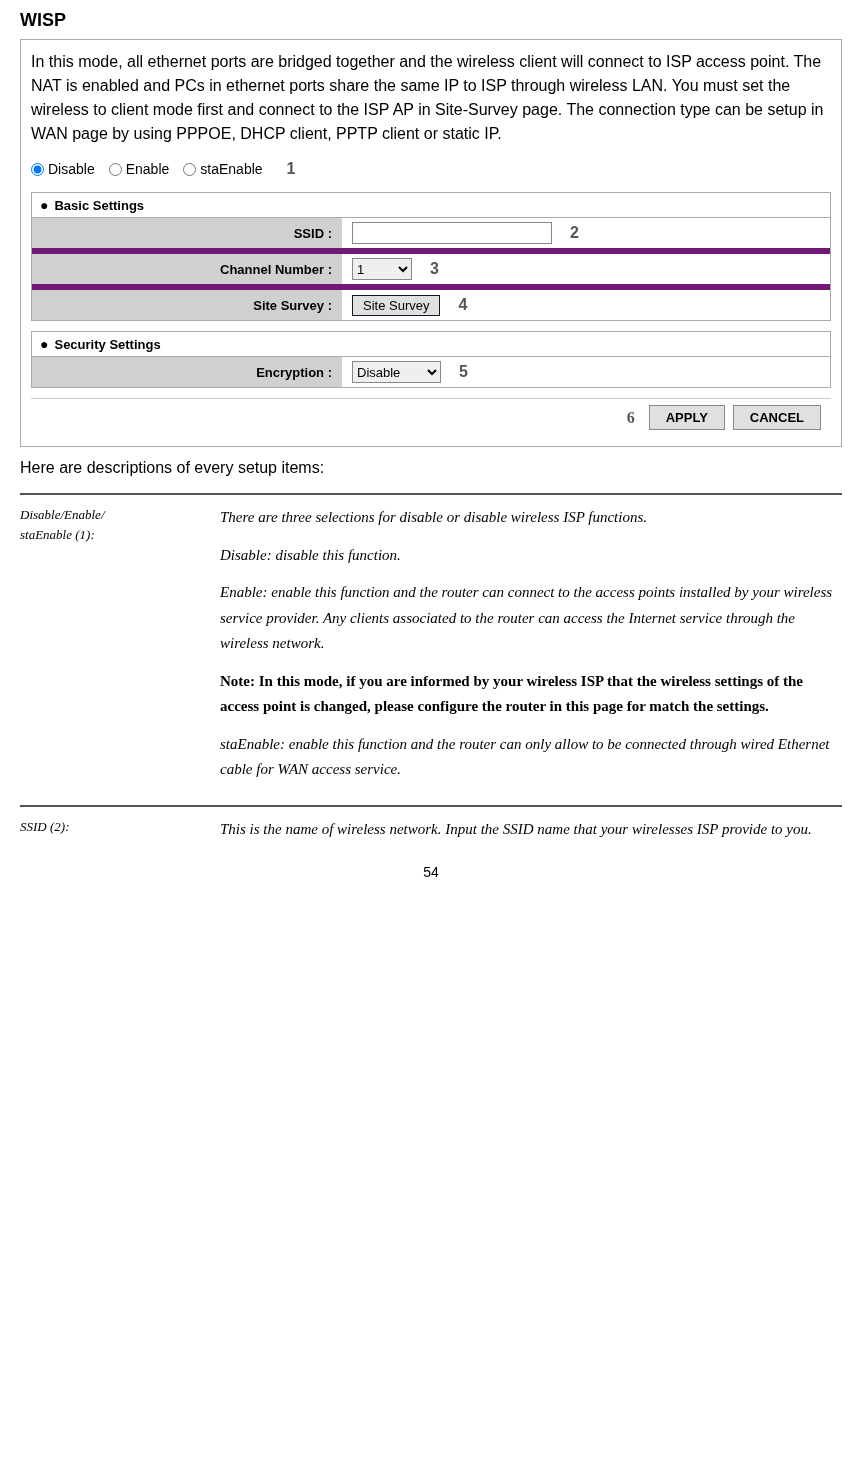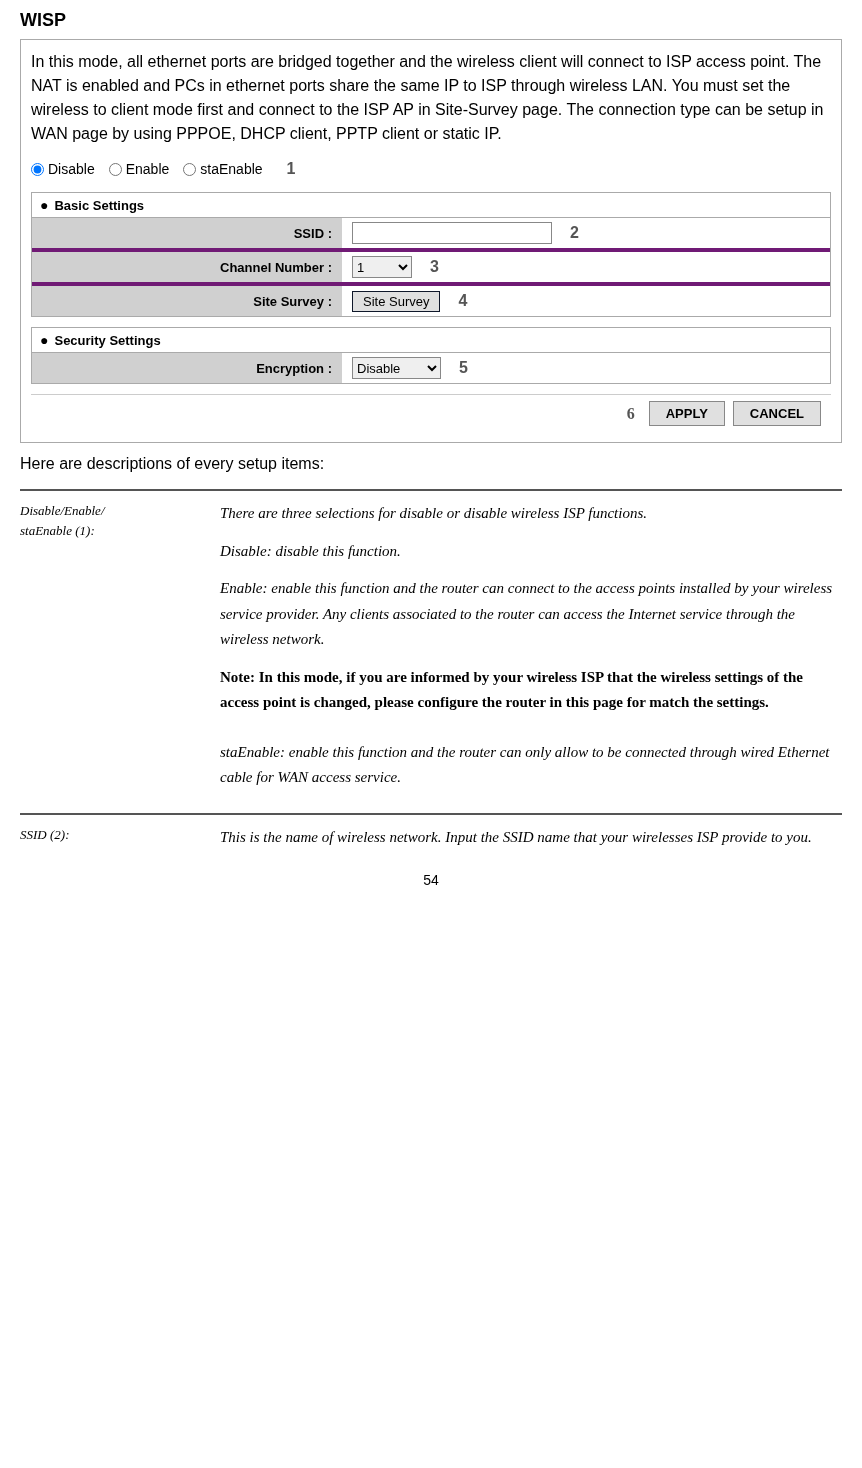--- a/index.html
+++ b/index.html
@@ -71,21 +71,21 @@
       gap: 6px;
     }
     .settings-header .bullet {
       color: #000;
       font-size: 14px;
     }
 
     .form-row {
       display: flex;
       align-items: center;
-      border-bottom: 4px solid #701a75;
+      border-bottom: 6px solid #701a75;
       min-height: 30px;
     }
     .form-row:last-child {
       border-bottom: none;
       align-items: center;
     }
     .form-label {
       background: #d0d0d0;
       width: 310px;
       min-width: 310px;
@@ -199,21 +199,21 @@
 
     .italic-block {
       font-style: italic;
       margin-bottom: 12px;
       display: block;
     }
     .bold-block {
       font-weight: bold;
       font-style: normal;
       display: block;
-      margin-bottom: 24px;
+      margin-bottom: 12px;
     }
 
     .page-num {
       text-align: center;
       font-size: 14px;
       font-family: Arial, sans-serif;
     }
 
     .outer-panel {
       border: 1px solid #aaa;

